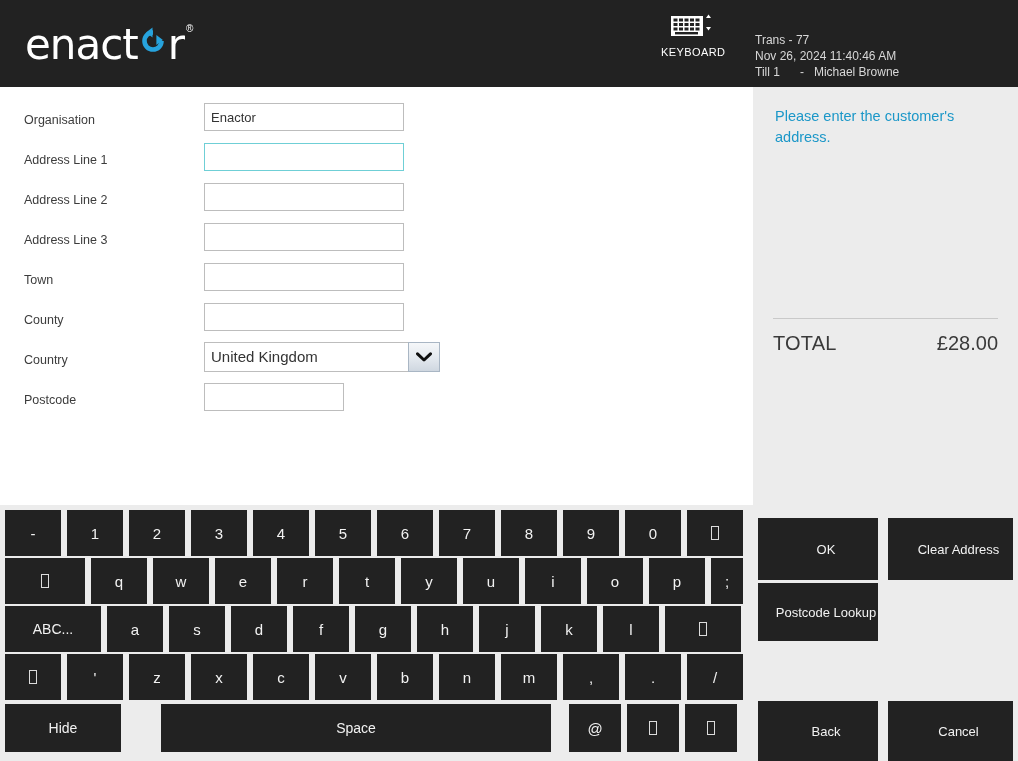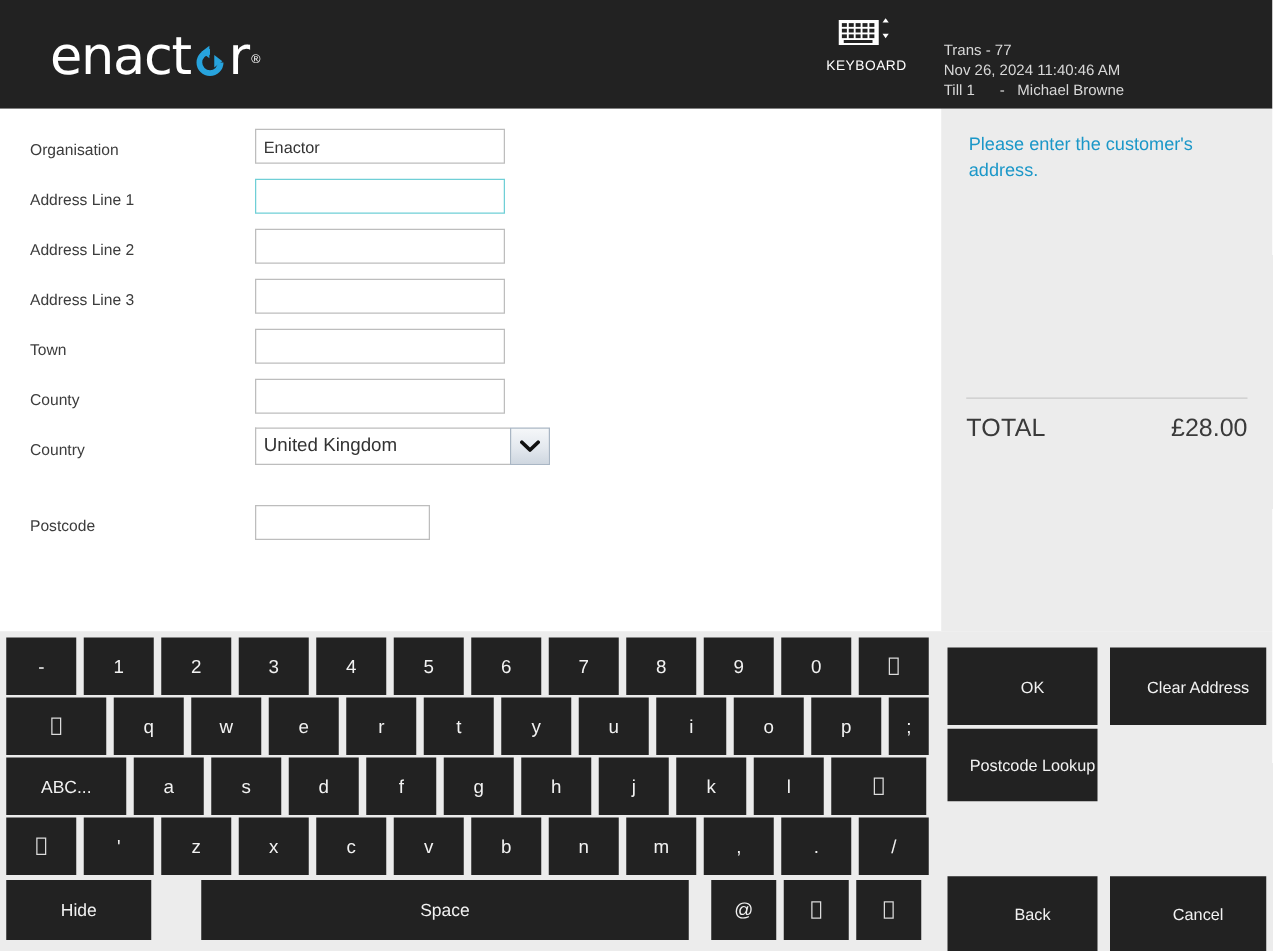--- a/index.html
+++ b/index.html
@@ -10,21 +10,21 @@
     overflow: hidden;
   }
   #app { position: relative; width: 1018px; height: 761px; background:#ffffff; }
 
   
   .header {
     position: absolute; left:0; top:0; width:1018px; height:87px;
     background:#222222;
     display:flex; align-items:center;
   }
-  .logo-wrap { position:absolute; left:40px; top:20px; display:flex; align-items:flex-end; }
+  .logo-wrap { position:absolute; left:25px; top:20px; display:flex; align-items:center; }
   .logo-text {
     font-size:42px; color:#ffffff; letter-spacing:-1px;
     font-family:"DejaVu Sans", sans-serif; font-weight:400;
   }
   .logo-o { position:relative; display:inline-block; width:30px; height:30px; vertical-align:middle; }
   .logo-tm { font-size:10px; color:#ffffff; margin-left:2px; position:relative; top:-16px; }
 
   .kb-block { position:absolute; left:661px; top:14px; width:62px; text-align:center; cursor:pointer; }
   .kb-icon { display:block; margin:0 auto; }
   .kb-label { font-size:11px; color:#ffffff; letter-spacing:0.4px; margin-top:4px;
@@ -204,21 +204,21 @@
       <div class="select-wrap">
         <div class="select-box">United Kingdom</div>
         <div class="select-arrow">
           <svg width="16" height="10" viewBox="0 0 16 10">
             <path d="M1.5 1.8 L8 8 L14.5 1.8" fill="none" stroke="#101010" stroke-width="3" stroke-linecap="round" stroke-linejoin="round"></path>
           </svg>
         </div>
       </div>
     </div>
 
-    <div class="form-row" style="top:304px;margin-top:21px;">
+    <div class="form-row" style="top:304px;">
       <span class="form-label">Postcode</span>
       <input class="form-input narrow" type="text" value="" style="">
     </div>
   </div>
 
   <div class="right-panel">
     <div class="prompt">Please enter the customer's address.</div>
 
     <div class="totals">
       <div class="total-sep"></div>

